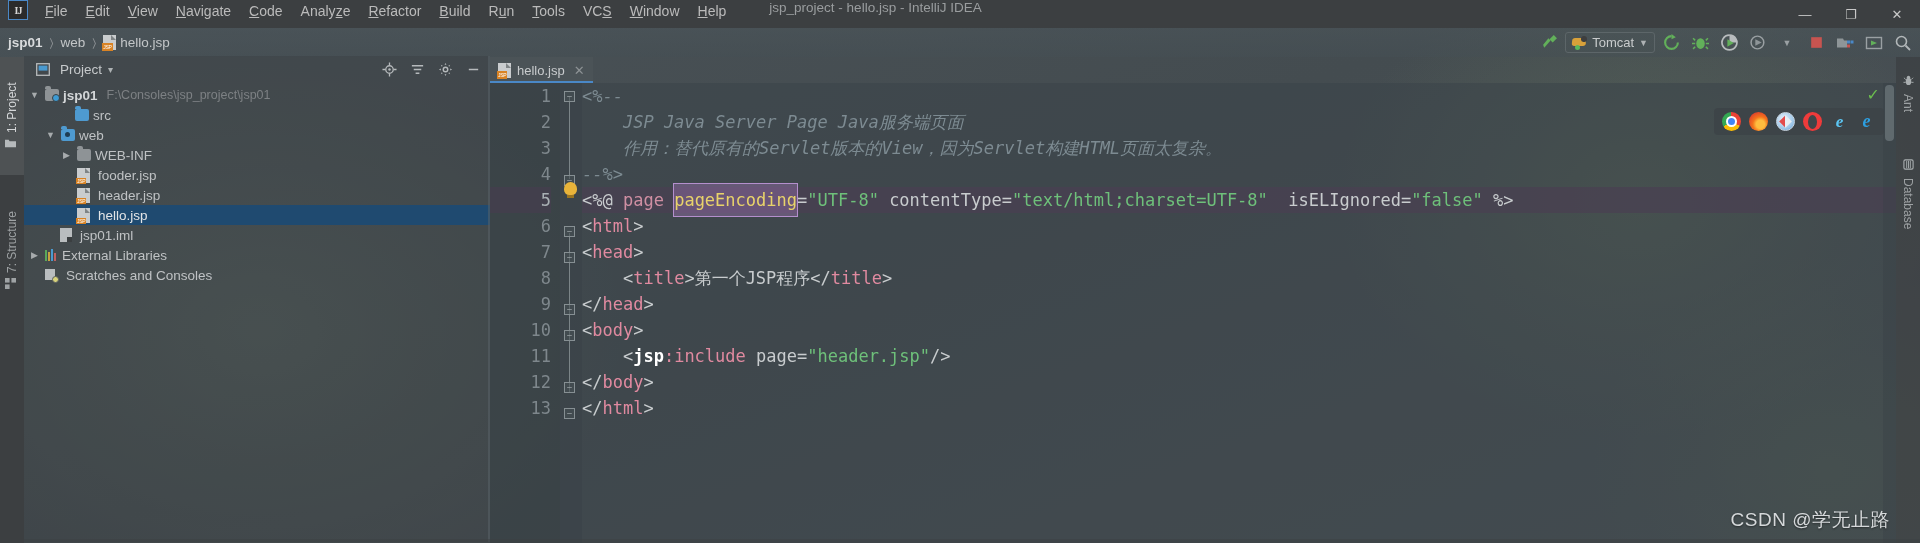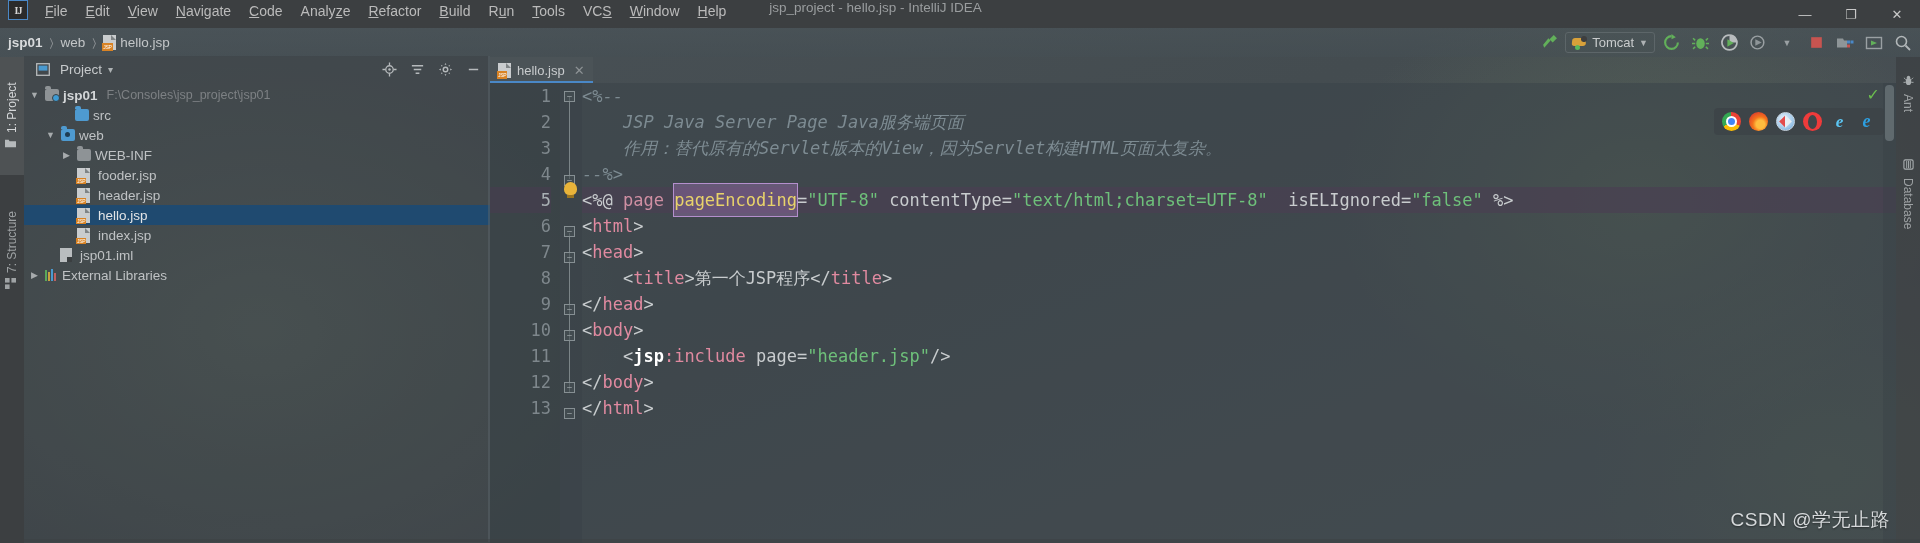--- a/index.html
+++ b/index.html
@@ -401,41 +401,44 @@
       <div class="row" style="padding-left:53px">
         <span class="mini-jsp"></span>
         <span style="margin-left:4px">header.jsp</span>
       </div>
 
       <div class="row sel" style="padding-left:53px">
         <span class="mini-jsp"></span>
         <span style="margin-left:4px">hello.jsp</span>
       </div>
 
-      <div class="row" style="padding-left:53px">
-        <span class="mini-jsp"></span>
-        <span style="margin-left:4px">index.jsp</span>
-      </div>
 
       <div class="row" style="padding-left:36px">
         <span class="iml-ico"></span>
         <span style="margin-left:4px">jsp01.iml</span>
       </div>
 
       <div class="row" style="padding-left:4px">
         <span class="arrow">▶</span>
         <span class="lib-ico">
           <i style="background:#5aa85a;height:11px"></i>
             <i style="background:#c7a23f;height:9px"></i>
             <i style="background:#4a9ad0;height:12px"></i>
             <i style="background:#c06060;height:8px"></i>
         </span>
         <span>External Libraries</span>
       </div>
 
+      <div class="row" style="padding-left:21px">
+        <span class="scr-ico">
+            <i class="pg"></i>
+            <i class="cl"></i>
+          </span>
+        <span style="margin-left:4px">Scratches and Consoles</span>
+      </div>
     </div>
     <div class="pp-resizer"></div>
   </div>
 
   <div class="editor">
     <div class="tabstrip">
       <div class="etab">
         <span class="jspicon"></span>
         <span>hello.jsp</span>
         <span class="x">✕</span>

